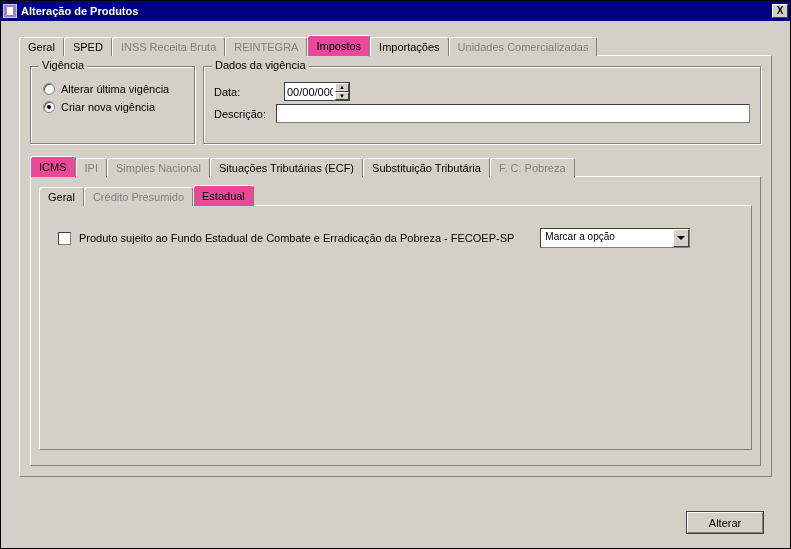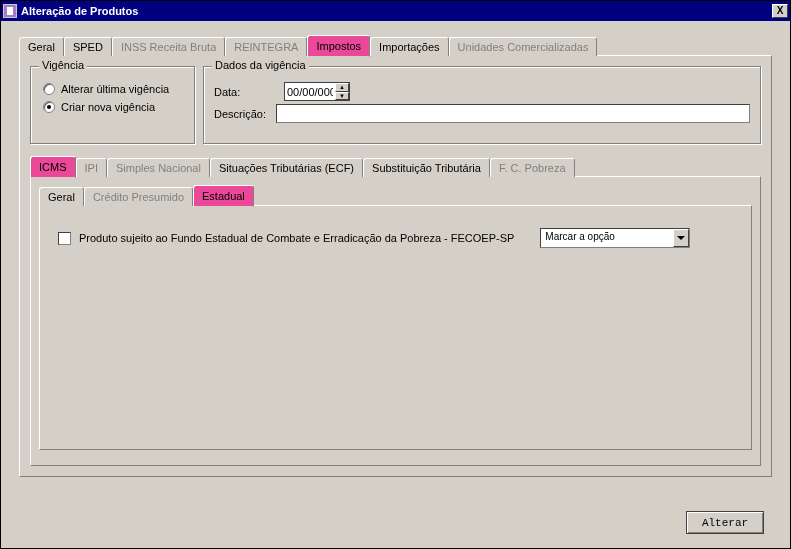--- a/index.html
+++ b/index.html
@@ -256,21 +256,21 @@
     bottom: 14px;
     display:flex;
     gap:10px;
   }
   .btn {
     min-width: 78px;
     height: 23px;
     background:#d4d0c8;
     border:1px solid #404040;
     box-shadow: inset 1px 1px 0 #fff, inset -1px -1px 0 #808080;
-    font-family:Liberation Mono, monospace;
+    font-family:Liberation Sans, sans-serif;
     font-size:11px;
     cursor:pointer;
     padding: 0 10px;
   }
 </style>
 </head>
 <body>
 
 <div class="window">
   <div class="title-bar">

